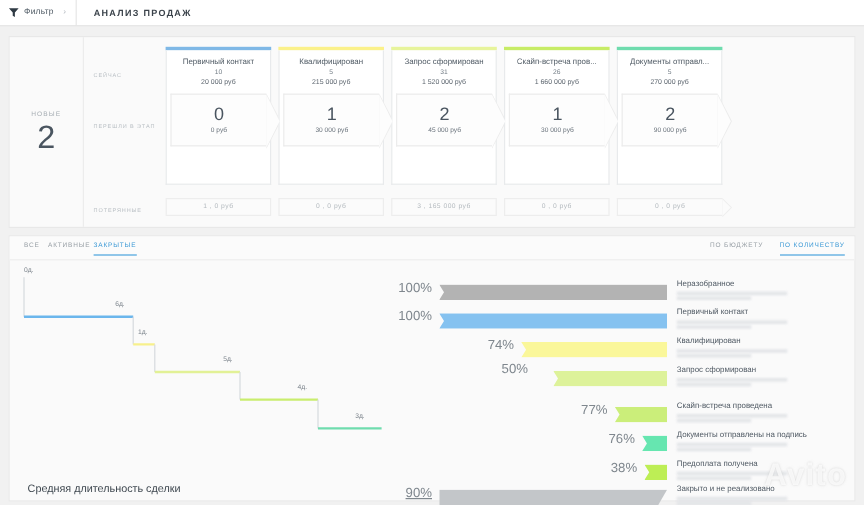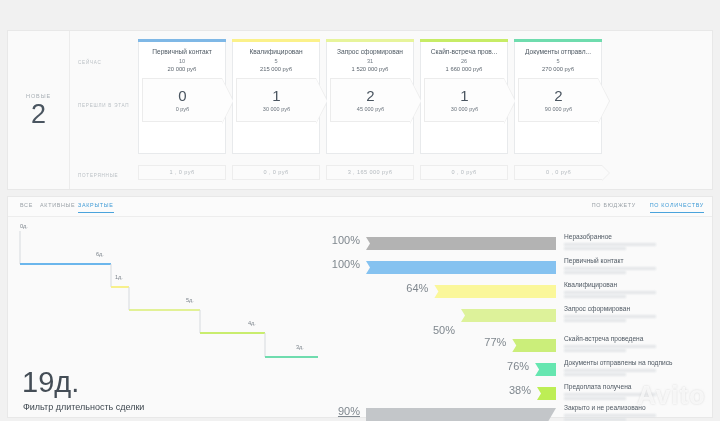--- a/index.html
+++ b/index.html
@@ -172,20 +172,30 @@
     font-size: 26px; color: rgba(255,255,255,.75); font-weight: 700;
     letter-spacing: 1px; pointer-events: none;
     text-shadow: 0 0 2px rgba(180,180,180,.5);
   }
 </style>
 </head>
 <body>
 
 <div class="app">
 
+  <div class="topbar">
+    <div class="filter-btn">
+      <svg class="funnel-icon" viewBox="0 0 10 10">
+        <polygon points="0.5,1 9.5,1 6,5 6,9 4,8 4,5" fill="#2f3a44"></polygon>
+      </svg>
+      <span class="filter-label">Фильтр</span>
+      <span class="chevron-sep">›</span>
+    </div>
+    <div class="page-title">АНАЛИЗ ПРОДАЖ</div>
+  </div>
 
   <div class="stages-panel">
 
     <div class="new-block">
       <div class="new-label">НОВЫЕ</div>
       <div class="new-value">2</div>
     </div>
 
     <div class="rowlabels">
       <div class="rowlabel rl-now">СЕЙЧАС</div>
@@ -309,26 +319,26 @@
           <div class="bar-pct" style="top: 17px; left: 300px; width: 52px;">100%</div>
           <div class="bar-fill notch" style="left: 358px; top: 20px; width: 190px; background: rgb(179, 179, 179);"></div>
           <div class="stage-label" style="left: 556px; top: 16px;">Неразобранное</div>
           <div class="blur-line" style="left: 556px; top: 26px; width: 92px;"></div>
           <div class="blur-line" style="left: 556px; top: 30px; width: 62px;"></div>
           <div class="bar-pct" style="top: 41px; left: 300px; width: 52px;">100%</div>
           <div class="bar-fill notch" style="left: 358px; top: 44px; width: 190px; background: rgb(133, 194, 240);"></div>
           <div class="stage-label" style="left: 556px; top: 40px;">Первичный контакт</div>
           <div class="blur-line" style="left: 556px; top: 50px; width: 92px;"></div>
           <div class="blur-line" style="left: 556px; top: 54px; width: 62px;"></div>
-          <div class="bar-pct" style="top: 65px; left: 368.4px; width: 52px;">64%</div>
+          <div class="bar-pct" style="top: 65px; left: 368.4px; width: 52px;">74%</div>
           <div class="bar-fill notch" style="left: 426.4px; top: 68px; width: 121.6px; background: rgb(250, 247, 154);"></div>
           <div class="stage-label" style="left: 556px; top: 64px;">Квалифицирован</div>
           <div class="blur-line" style="left: 556px; top: 74px; width: 92px;"></div>
           <div class="blur-line" style="left: 556px; top: 78px; width: 62px;"></div>
-          <div class="bar-pct" style="top: 107px; left: 395px; width: 52px;">50%</div>
+          <div class="bar-pct" style="top: 85px; left: 395px; width: 52px; text-align: center;">50%</div>
           <div class="bar-fill notch" style="left: 453px; top: 92px; width: 95px; background: rgb(221, 242, 154);"></div>
           <div class="stage-label" style="left: 556px; top: 88px;">Запрос сформирован</div>
           <div class="blur-line" style="left: 556px; top: 98px; width: 92px;"></div>
           <div class="blur-line" style="left: 556px; top: 102px; width: 62px;"></div>
           <div class="bar-pct" style="top: 119px; left: 446.3px; width: 52px;">77%</div>
           <div class="bar-fill notch" style="left: 504.3px; top: 122px; width: 43.7px; background: rgb(203, 238, 122);"></div>
           <div class="stage-label" style="left: 556px; top: 118px;">Скайп-встреча проведена</div>
           <div class="blur-line" style="left: 556px; top: 128px; width: 92px;"></div>
           <div class="blur-line" style="left: 556px; top: 132px; width: 62px;"></div>
           <div class="bar-pct" style="top: 143px; left: 469.1px; width: 52px;">76%</div>
@@ -341,19 +351,18 @@
           <div class="stage-label" style="left: 556px; top: 166px;">Предоплата получена</div>
           <div class="blur-line" style="left: 556px; top: 176px; width: 92px;"></div>
           <div class="blur-line" style="left: 556px; top: 180px; width: 62px;"></div>
           <div class="bar-pct" style="top: 188px; left: 300px; width: 52px; text-decoration: underline;">90%</div>
           <div class="bar-fill taper" style="left: 358px; top: 191px; width: 190px; background: rgb(195, 198, 201);"></div>
           <div class="stage-label" style="left: 556px; top: 187px;">Закрыто и не реализовано</div>
           <div class="blur-line" style="left: 556px; top: 197px; width: 92px;"></div>
           <div class="blur-line" style="left: 556px; top: 201px; width: 62px;"></div>
         </div>
 
-      <div class="avg-num">19д.</div>
-      <div class="avg-cap">Фильтр длительность сделки</div>
+      <div class="avg-cap">Средняя длительность сделки</div>
 
       <div class="watermark">Avito</div>
     </div>
   </div>
 </div>
 
 </body></html>

